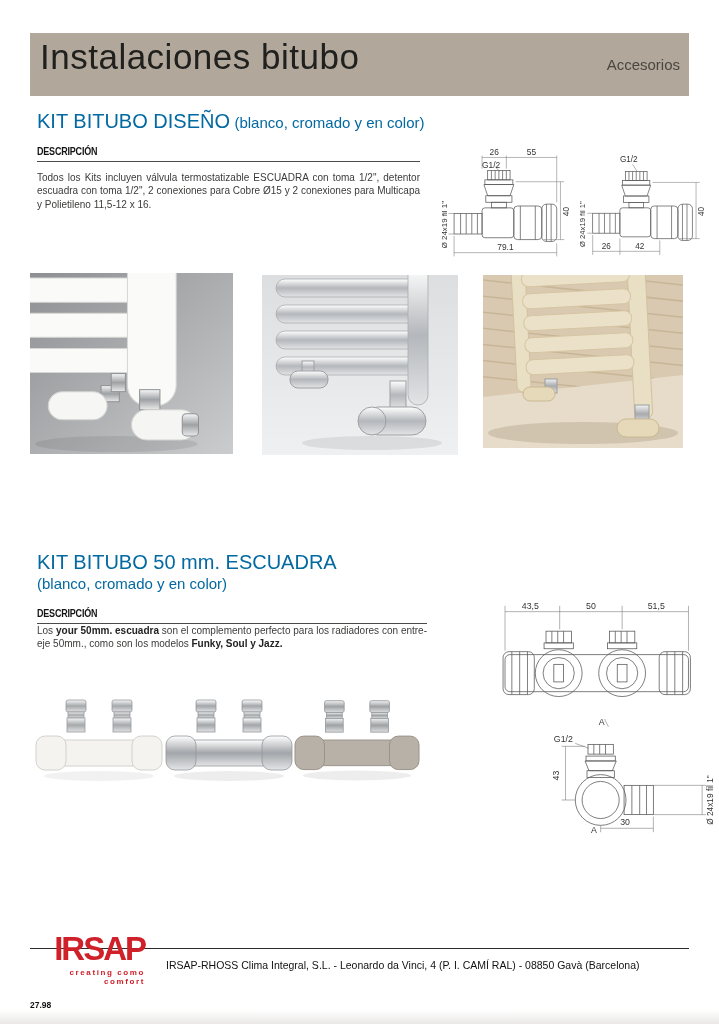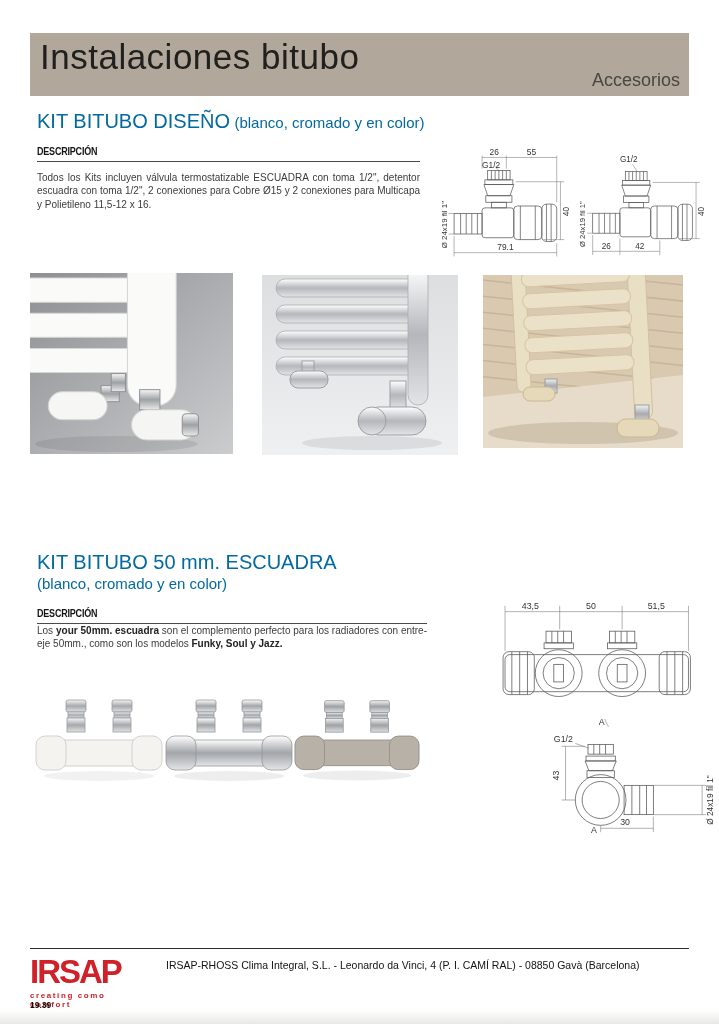--- a/index.html
+++ b/index.html
@@ -2,21 +2,21 @@
 <html><head>
 <meta charset="utf-8">
 <style>
   * { margin:0; padding:0; box-sizing:border-box; }
   body { background:#ffffff; font-family:"Liberation Sans", sans-serif; }
   .page { position:relative; width:719px; height:1024px; margin:0 auto; background:#ffffff; overflow:hidden; }
 
   
   .header-bar { position:absolute; left:30px; top:33px; width:659px; height:63px; background:#b1a79a; }
   .header-title { position:absolute; left:10px; top:4px; font-size:35px; font-weight:400; letter-spacing:0.5px; color:#20201e; }
-  .header-category { position:absolute; right:9px; bottom:5px; font-size:18px; color:#494740; }
+  .header-category { position:absolute; right:9px; bottom:23px; font-size:15px; color:#494740; }
 
   
   .sec-title { position:absolute; left:37px; color:#0369a1; font-weight:400; }
   .sec-title .big { font-size:20px; }
   .sec-title .small { font-size:15px; }
 
   
   .desc-label { display:inline-block; font-size:9px; font-weight:700; letter-spacing:-0.2px; color:#141414; transform:scaleY(1.15); transform-origin:left bottom; }
   .desc-rule { border-bottom:1.2px solid #4a4a4a; margin-top:2px; }
   .body-text { font-size:10px; line-height:1.33; text-align:justify; color:#3b3b3a; margin-top:9px; }
@@ -27,21 +27,21 @@
   .tech { position:absolute; }
   .tech .ln { stroke:#5a5a5a; stroke-width:0.8; fill:none; }
   .tech .dim { stroke:#7a7a7a; stroke-width:0.6; fill:none; }
 
   
   .photo { position:absolute; overflow:hidden; }
   .photo svg { display:block; width:100%; height:100%; }
 
   
   .footer-rule { position:absolute; left:30px; top:948px; width:659px; border-top:1.5px solid #2b2b2b; }
-  .logo { position:absolute; left:30px; top:953px; width:115px; }
+  .logo { position:absolute; left:30px; top:930px; width:115px;text-align:right; }
   .logo-word { font-size:33px; font-weight:700; color:#d0202a; letter-spacing:-2px; transform:scaleY(0.98); }
   .logo-tag { font-size:8px; font-weight:700; color:#d0202a; letter-spacing:1.6px; margin-top:0px; }
   .footer-text { position:absolute; left:166px; top:958px; font-size:10.5px; color:#121212; line-height:1.5; }
   .page-number { position:absolute; left:30px; top:1000px; font-size:8.5px; font-weight:700; color:#111; }
   .bottom-band { position:absolute; left:0; bottom:0; width:719px; height:14px; background:linear-gradient(to bottom, #ffffff, #e9e8e6); }
 </style>
 </head>
 <body>
 
 <div class="page">
@@ -422,16 +422,16 @@
   </div>
 
   <div class="footer-rule"></div>
   <div class="logo">
     <div class="logo-word">IRSAP</div>
     <div class="logo-tag">creating como comfort</div>
   </div>
   <div class="footer-text">
     <div>IRSAP-RHOSS Clima Integral, S.L. - Leonardo da Vinci, 4 (P. I. CAMÍ RAL) - 08850 Gavà (Barcelona)</div>
   </div>
-  <div class="page-number">19.39</div>
+  <div class="page-number">27.98</div>
   <div class="bottom-band"></div>
 
 </div>
 
 </body></html>

